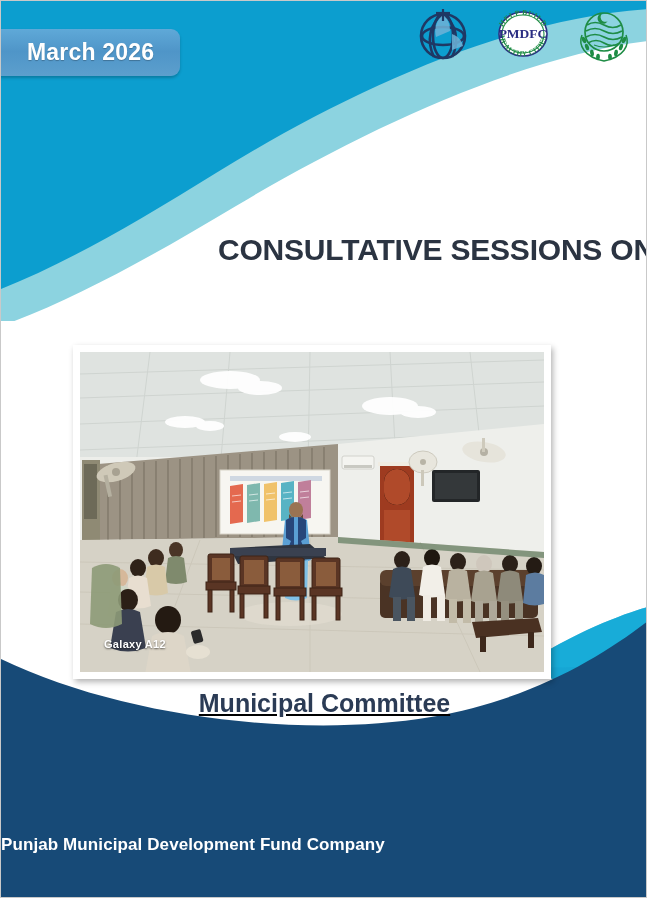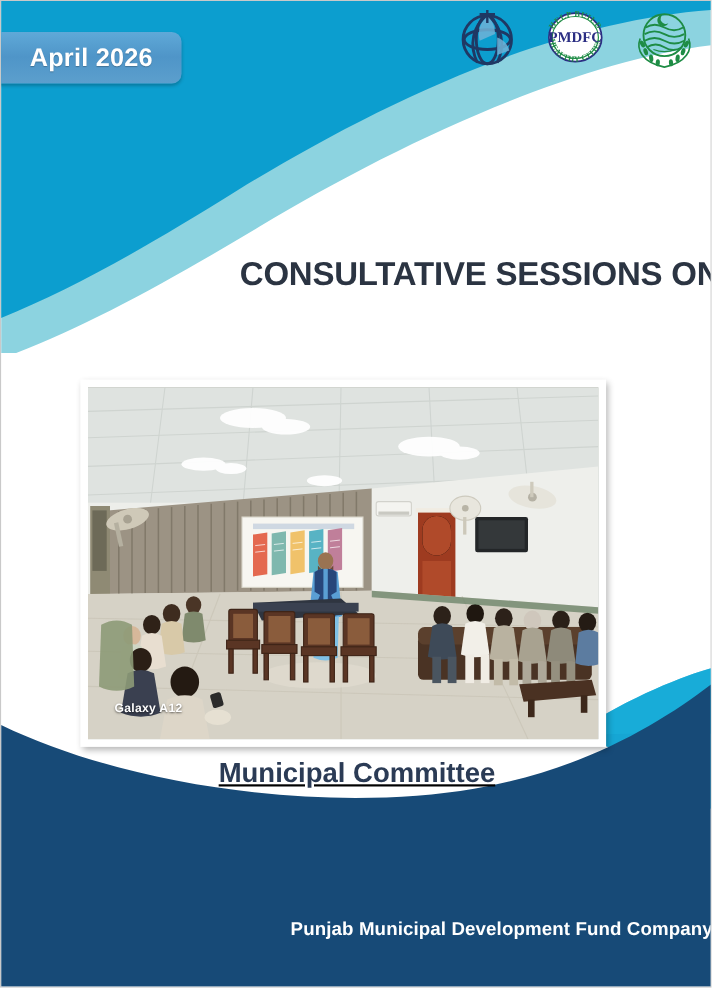--- a/index.html
+++ b/index.html
@@ -143,21 +143,21 @@
     z-index: 2;
     overflow: hidden;
   }
   .bottom-wrap svg { display:block; }
 
   .footer-text {
     position: absolute;
     left: 0;
     bottom: 42px;
     width: 647px;
-    text-align: right;
+    text-align: left;
     color: #ffffff;
     font-size: 17px;
     font-weight: bold;
     letter-spacing: 0.1px;
     z-index: 6;
   }
 </style>
 </head>
 <body>
 
@@ -166,21 +166,21 @@
   <div class="top-band-wrap">
     <svg width="647" height="320" viewBox="0 0 647 320" xmlns="http://www.w3.org/2000/svg">
 
       <path d="M0,0 L647,0 L647,40 C520,55 360,130 235,205 C150,256 70,300 0,325 Z" fill="#8CD3E0"></path>
 
       <path d="M0,0 L647,0 L647,8 C500,18 340,95 215,172 C135,222 65,262 0,288 Z" fill="#0C9ECF"></path>
     </svg>
   </div>
 
   <div class="date-badge">
-    <span>April 2026</span>
+    <span>March 2026</span>
   </div>
 
   <div class="logo-row">
 
     <span class="logo">
       <svg width="62" height="62" viewBox="0 0 62 62" xmlns="http://www.w3.org/2000/svg">
         <g fill="none" stroke="#1F3864" stroke-width="2.6">
           <circle cx="31" cy="31" r="22"></circle>
           <ellipse cx="31" cy="31" rx="10" ry="22"></ellipse>
           <ellipse cx="31" cy="31" rx="21" ry="9"></ellipse>

